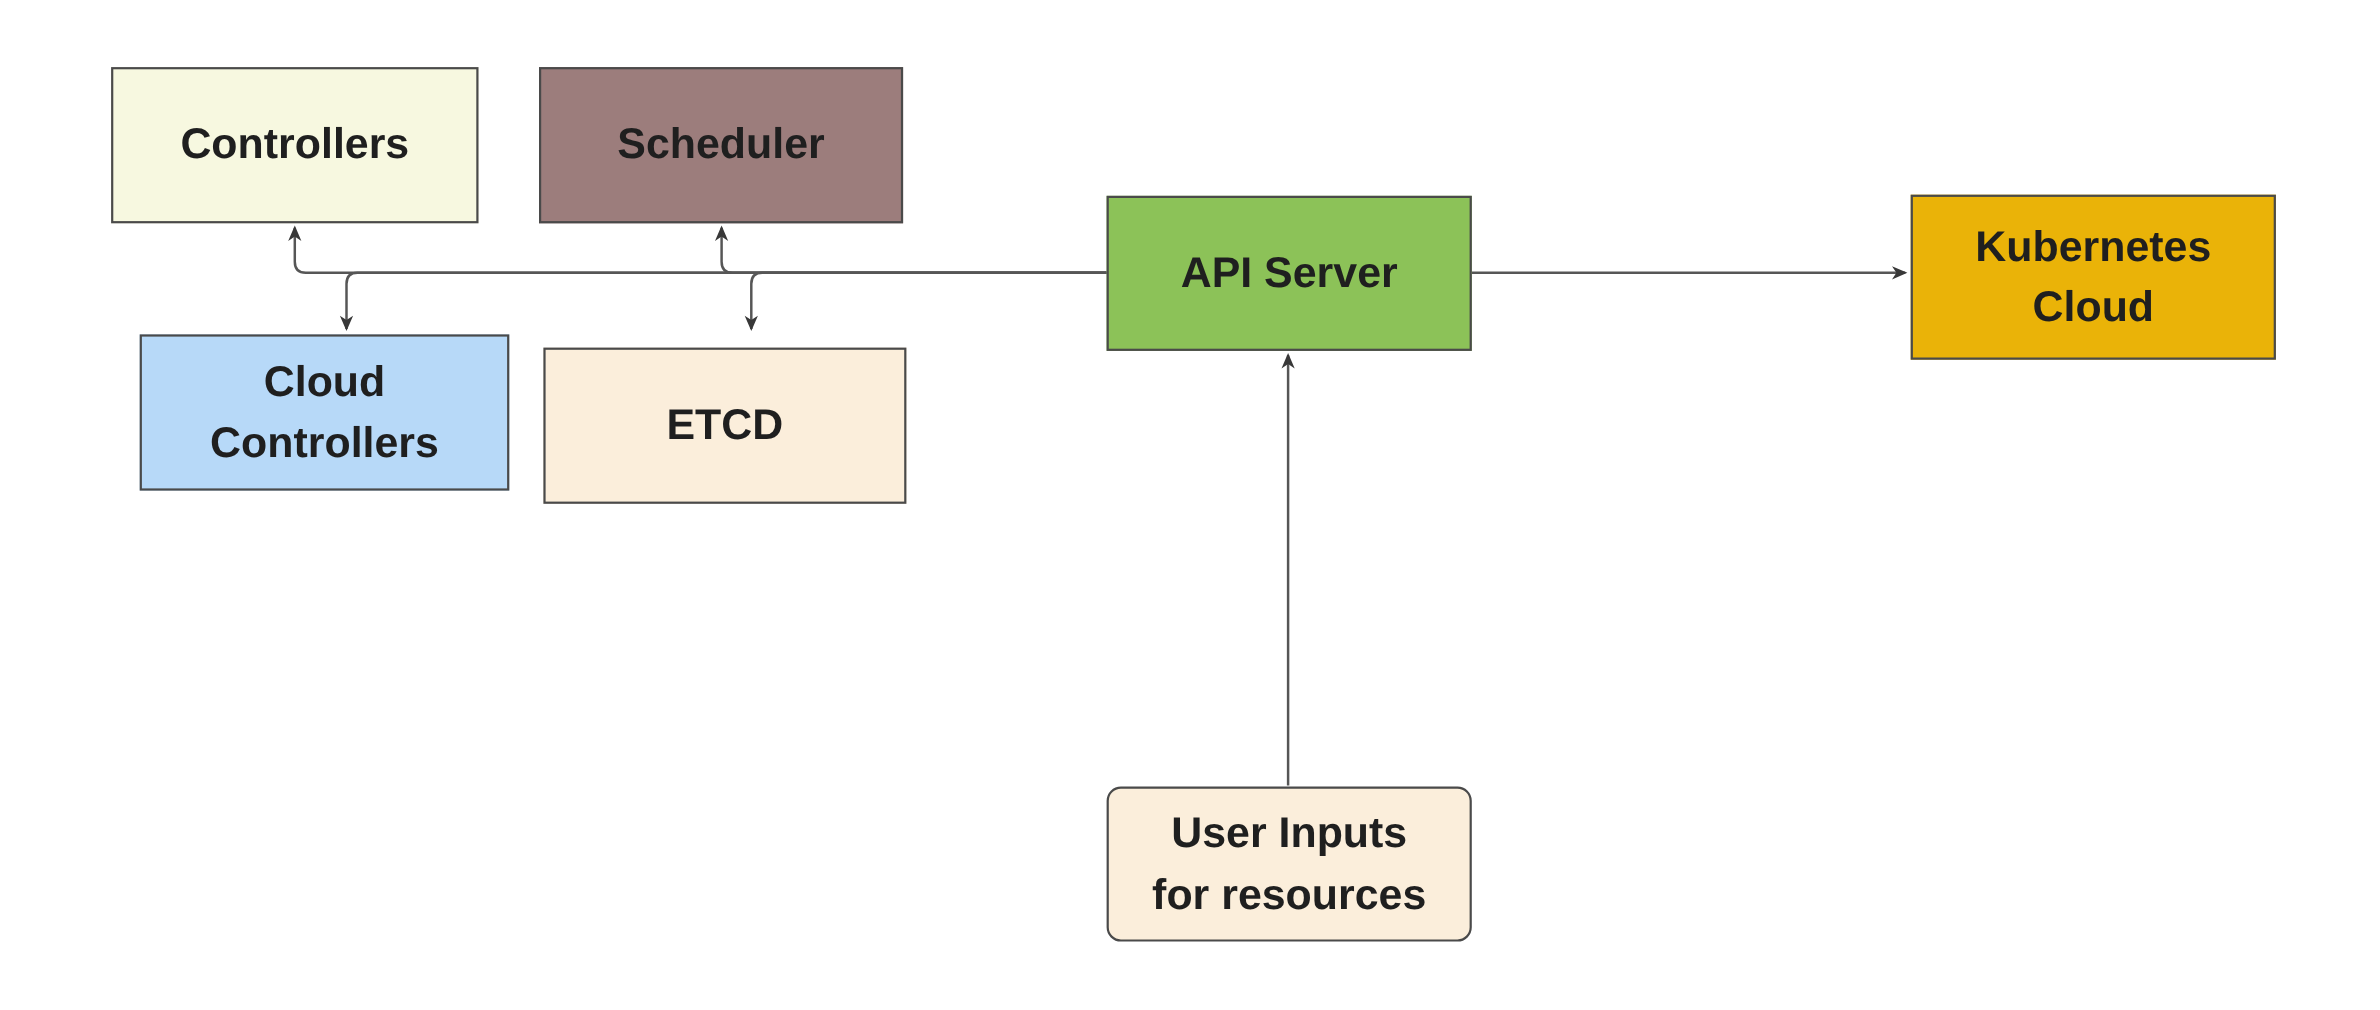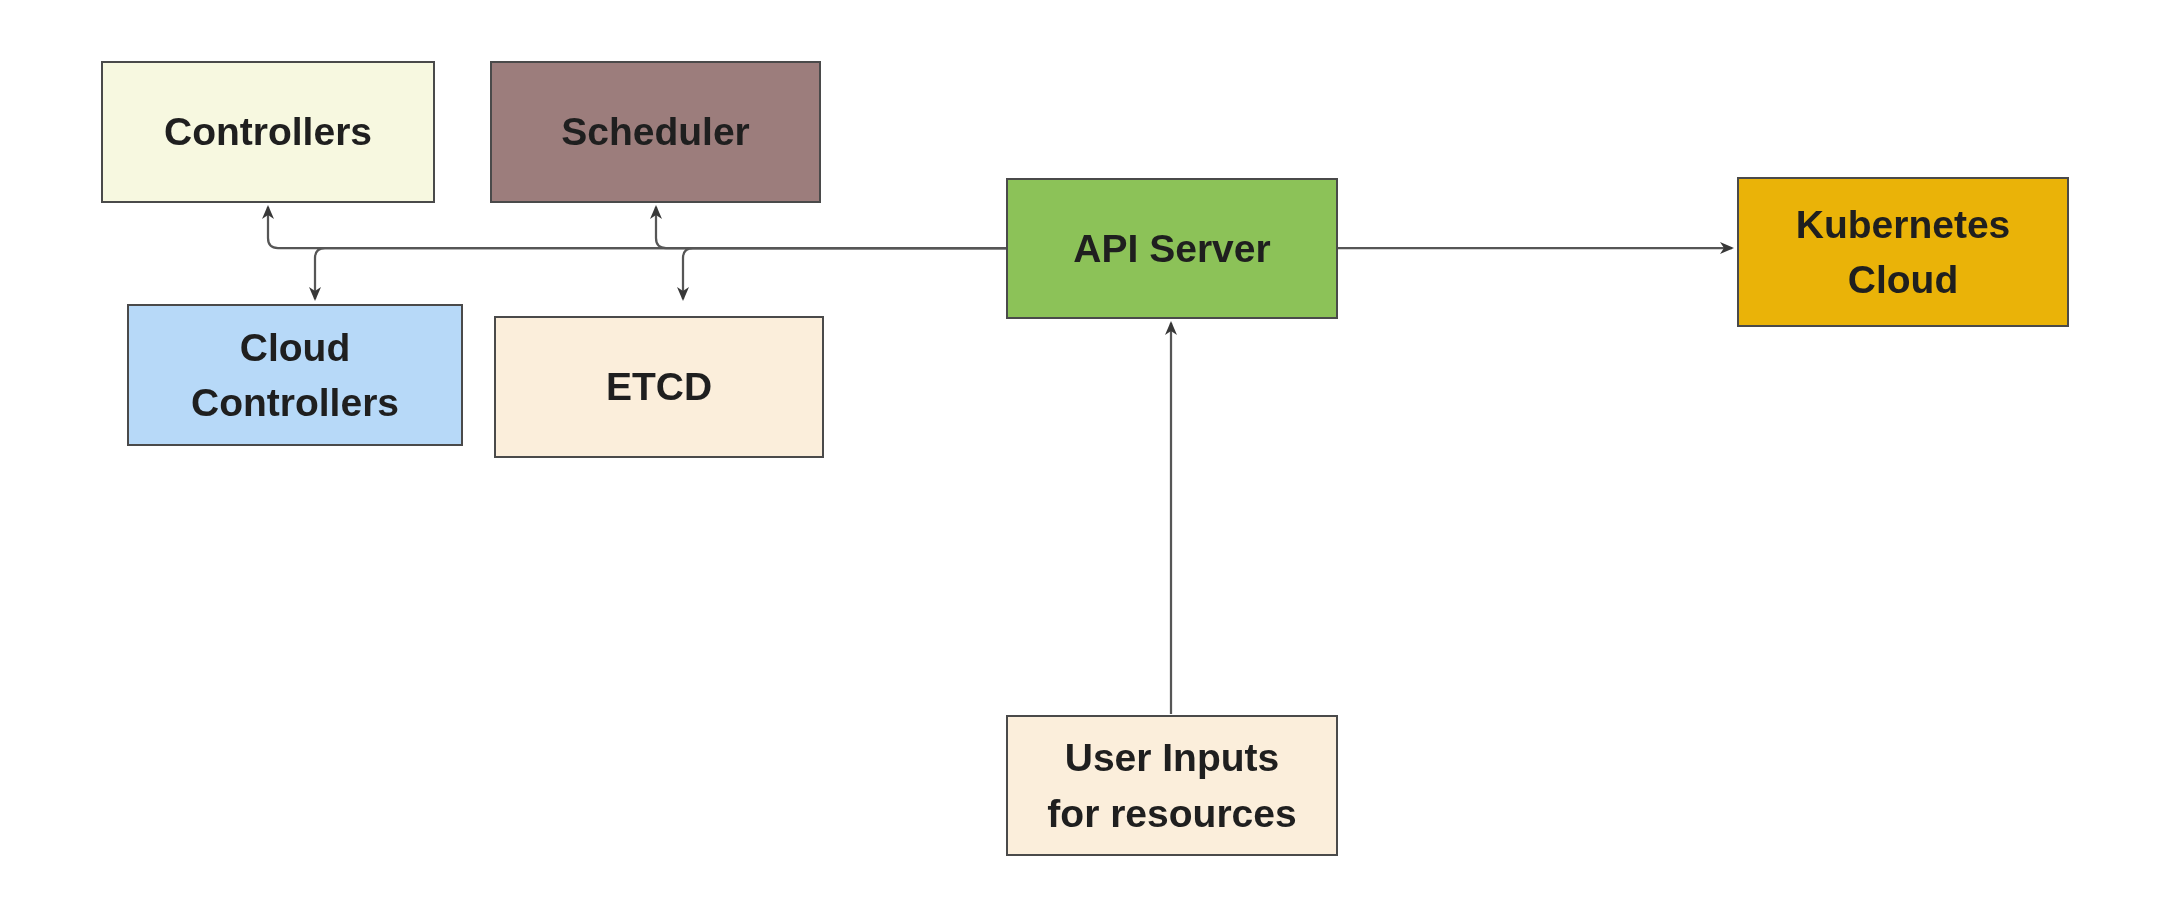--- a/index.html
+++ b/index.html
@@ -90,18 +90,18 @@
 
   <div class="node" style="left: 101px; top: 304px; width: 336px; height: 142px; background-color: rgb(183, 217, 248); margin-left: 26px;">
     <span class="node-line">Cloud</span>
     <span class="node-line">Controllers</span>
   </div>
 
   <div class="node" style="left: 494px; top: 304px; width: 330px; height: 142px; background-color: rgb(251, 238, 219); margin-top: 12px;">
     <span class="node-line">ETCD</span>
   </div>
 
-  <div class="node" style="left: 1006px; top: 715px; width: 332px; height: 141px; background-color: rgb(251, 238, 219);">
+  <div class="node" style="left: 1006px; top: 715px; width: 332px; height: 141px; background-color: rgb(251, 238, 219); border-radius: 13px;">
     <span class="node-line">User Inputs</span>
     <span class="node-line">for resources</span>
   </div>
 
 </div>
 
 </body></html>

